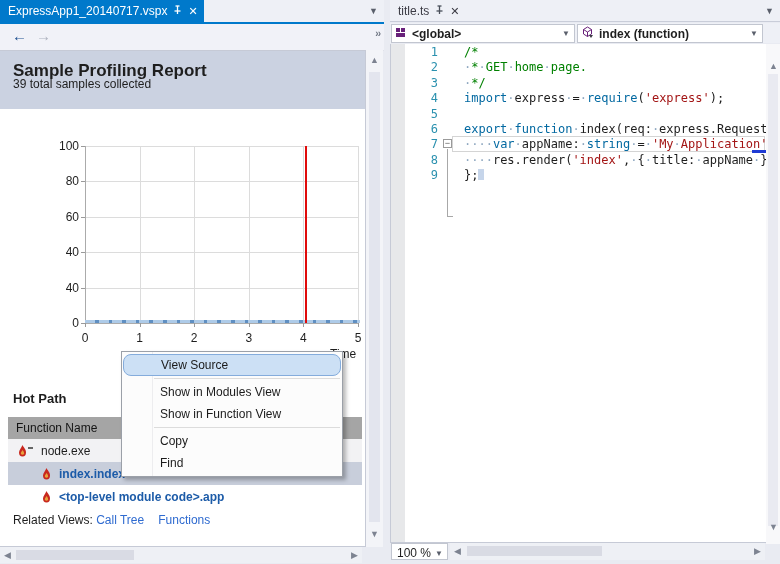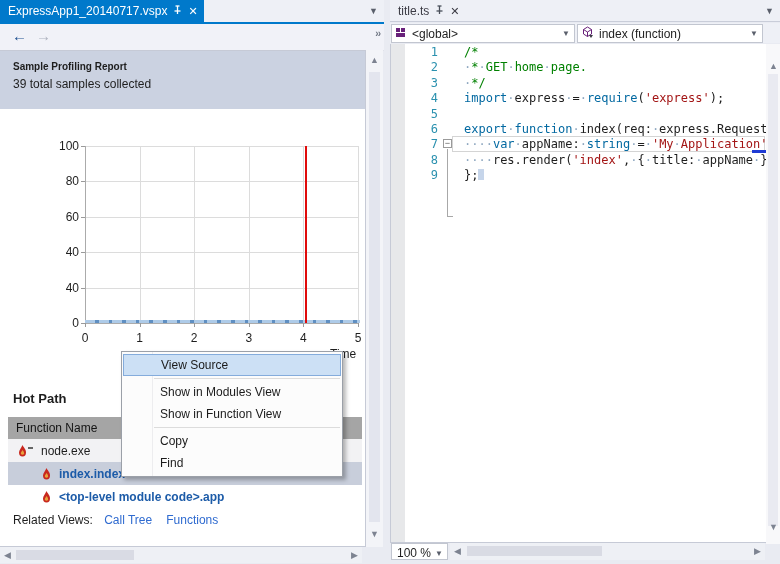--- a/index.html
+++ b/index.html
@@ -16,21 +16,21 @@
   .blue-underline{position:absolute;left:0;top:22px;width:100%;height:2px;background:#0079cb;}
   .gray-underline{position:absolute;left:0;top:21px;width:100%;height:1px;background:#c9cdd9;}
   .tablist-arrow{position:absolute;top:6px;right:6px;color:#5a5f6b;font-size:9px;}
   #left-toolbar{position:absolute;left:0;top:24px;width:384px;height:26px;background:#f1f2f8;border-bottom:1px solid #e0e2ea;}
   .nav-arrow{position:absolute;top:3px;font-size:15px;font-weight:bold;}
   #back-arrow{left:12px;color:#1d4e8f;}
   #fwd-arrow{left:36px;color:#aeb3bf;}
   #overflow-chevrons{position:absolute;right:4px;top:4px;color:#6e7582;font-weight:bold;font-size:10px;letter-spacing:-1px;}
   #left-content{position:absolute;left:0;top:50px;width:366px;height:497px;background:#fff;border:1px solid #c6cad6;border-left:none;box-sizing:border-box;overflow:hidden;}
   #report-header{position:absolute;left:0;top:0;width:100%;height:58px;background:#cbd2e1;}
-  #report-title{position:absolute;left:13px;top:10px;font-size:10px;font-weight:bold;}
+  #report-title{position:absolute;left:13px;top:10px;font-size:17px;font-weight:bold;}
   #report-subtitle{position:absolute;left:13px;top:26px;}
   
   #chart{position:absolute;left:0;top:62px;width:366px;height:250px;}
   .gridline-h{position:absolute;height:1px;background:#dcdcdc;}
   .gridline-v{position:absolute;width:1px;background:#dcdcdc;}
   .axis-line{background:#ababab !important;}
   .ytick-label{position:absolute;width:30px;text-align:right;font-size:12px;}
   .xtick-label{position:absolute;width:20px;text-align:center;font-size:12px;}
   .tickmark{position:absolute;background:#9a9a9a;}
   #series-line{position:absolute;height:3px;background:repeating-linear-gradient(90deg,#aecbe8 0 10px,#5f8fc2 10px 13.6px);}
@@ -53,26 +53,26 @@
   .sb .thumb{position:absolute;background:#d9dbe4;}
   #left-vsb{left:366px;top:50px;width:17px;height:497px;background:#f3f4f8;}
   #left-vsb .thumb{left:3px;top:22px;width:11px;height:450px;background:#e3e5ee;}
   #left-hsb{left:0px;top:547px;width:362px;height:16px;}
   #right-vsb{left:376px;top:44px;width:14px;height:500px;background:#f8f8fa;}
   #right-hsb{left:60px;top:543px;width:315px;height:17px;}
   #zoom-combo{position:absolute;left:1px;top:543px;width:57px;height:17px;background:#fff;border:1px solid #c2c6d0;box-sizing:border-box;}
   
   #context-menu{position:absolute;left:121px;top:351px;width:220px;background:#fcfcfc;border:1px solid #9ba0a8;box-shadow:3px 3px 4px rgba(0,0,0,.28);z-index:20;padding:2px 0;}
   #context-menu .gutter-line{position:absolute;left:30px;top:0;bottom:0;width:1px;background:#ededef;}
-  .menu-item{position:relative;height:22px;line-height:22px;padding-left:38px;color:#1b1b1b;}
+  .menu-item{position:relative;height:22px;line-height:22px;padding-left:38px;color:#1b1b1b;border-radius:8px;}
   .menu-item.highlight{background:#cce0f5;border:1px solid #84acdc;height:20px;line-height:20px;margin:0 1px;padding-left:37px;}
   .menu-sep{height:1px;background:#dcdcdc;margin:2px 2px 2px 32px;}
   
   #navbar{position:absolute;left:0;top:23px;width:390px;height:20px;background:#eef0f6;}
-  .combo{position:absolute;top:1px;height:19px;background:#fff;border:1px solid #c2c6d0;box-sizing:border-box;display:flex;align-items:center;padding:0 4px;gap:5px;}
+  .combo{position:absolute;top:1px;height:19px;background:#fff;border:1px solid #c2c6d0;box-sizing:border-box;display:flex;align-items:center;padding:0 4px;gap:5px;font-weight:bold;}
   .combo .dd{margin-left:auto;color:#5a5f6b;font-size:8px;}
   #editor{position:absolute;left:0;top:44px;width:376px;height:499px;background:#fff;border:1px solid #c6cad6;border-top:none;border-right:none;box-sizing:border-box;overflow:hidden;}
   #indicator-margin{position:absolute;left:0;top:0;width:14px;height:100%;background:#e7e8ea;}
   #line-numbers{position:absolute;left:14px;top:1px;width:33px;text-align:right;font-family:"DejaVu Sans Mono",monospace;font-size:12px;line-height:15.4px;color:#2b91af;white-space:pre;}
   #code-text{position:absolute;left:73px;top:1px;font-family:"DejaVu Sans Mono",monospace;font-size:12px;line-height:15.4px;white-space:pre;}
   .tk-k{color:#0369a1}.tk-p{color:#1e1e1e}.tk-s{color:#a31515}.tk-c{color:#008000}.tk-ws{color:#8fa8c0}
   .tk-eof{display:inline-block;width:6px;height:11px;background:#c6d5ea;vertical-align:-1px;}
   #fold-box{position:absolute;left:52px;top:95px;width:9px;height:9px;border:1px solid #9a9a9a;background:#fff;font-size:9px;line-height:7px;text-align:center;color:#555;box-sizing:border-box;}
   #fold-line{position:absolute;left:56px;top:105px;width:1px;height:67px;background:#a8a8a8;}
   #fold-tick{position:absolute;left:56px;top:172px;width:6px;height:1px;background:#a8a8a8;}
@@ -188,21 +188,21 @@
                   <path d="M4.5 5 C5.2 6.3 6.2 6.8 6.2 8.5 A1.8 2 0 0 1 2.8 8.5 C2.8 7.2 3.9 6.4 4.5 5 Z" fill="#e8a33d"></path>
                 </svg>
               </span>
               <span class="lbl">&lt;top-level module code&gt;.app</span>
             </div>
           </div>
       </div>
 
       <div id="related-views">
         <span>Related Views:</span>
-        <span id="related-links" style="margin-left:8px;"><span class="link">Call Tree</span><span class="link">Functions</span></span>
+        <span id="related-links" style=""><span class="link">Call Tree</span><span class="link">Functions</span></span>
       </div>
     </div>
 
     <div class="sb" id="left-vsb">
       <span class="arrow" style="left:4px;top:6px;">▲</span>
       <div class="thumb"></div>
       <span class="arrow" style="left:4px;bottom:8px;">▼</span>
     </div>
     <div class="sb" id="left-hsb">
       <span class="arrow" style="left:4px;top:4px;">◀</span>

